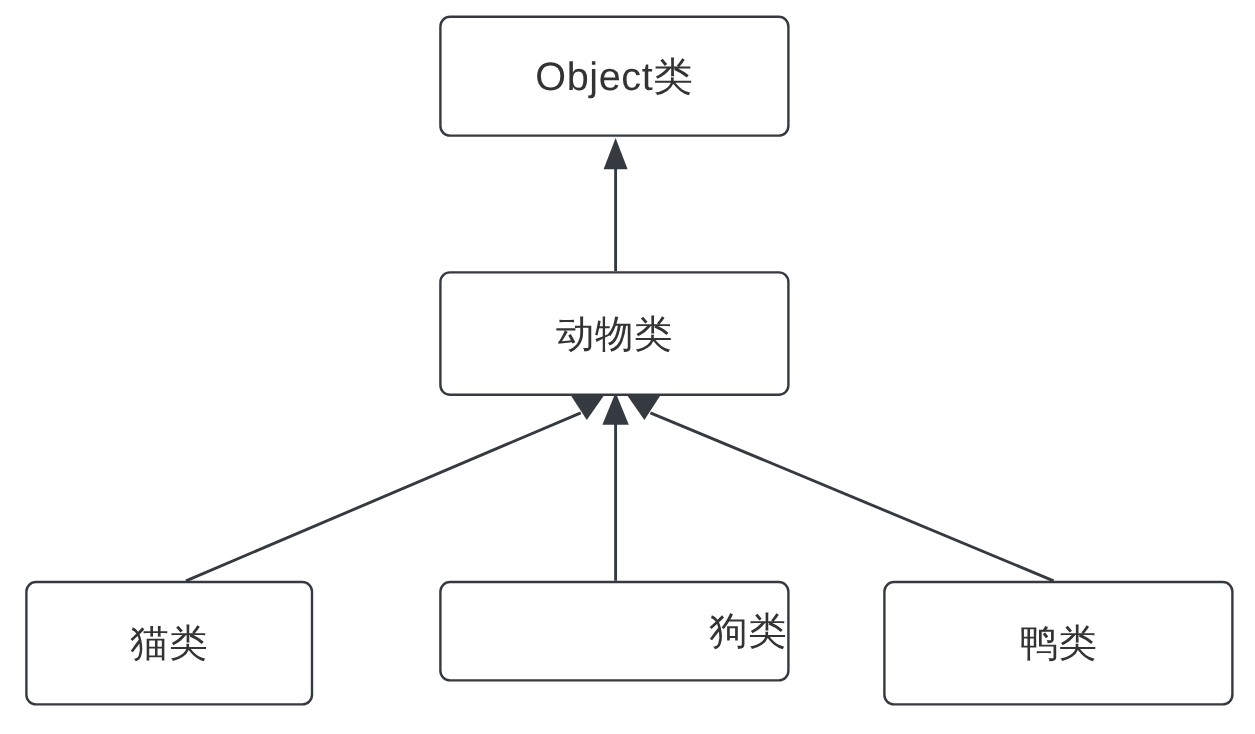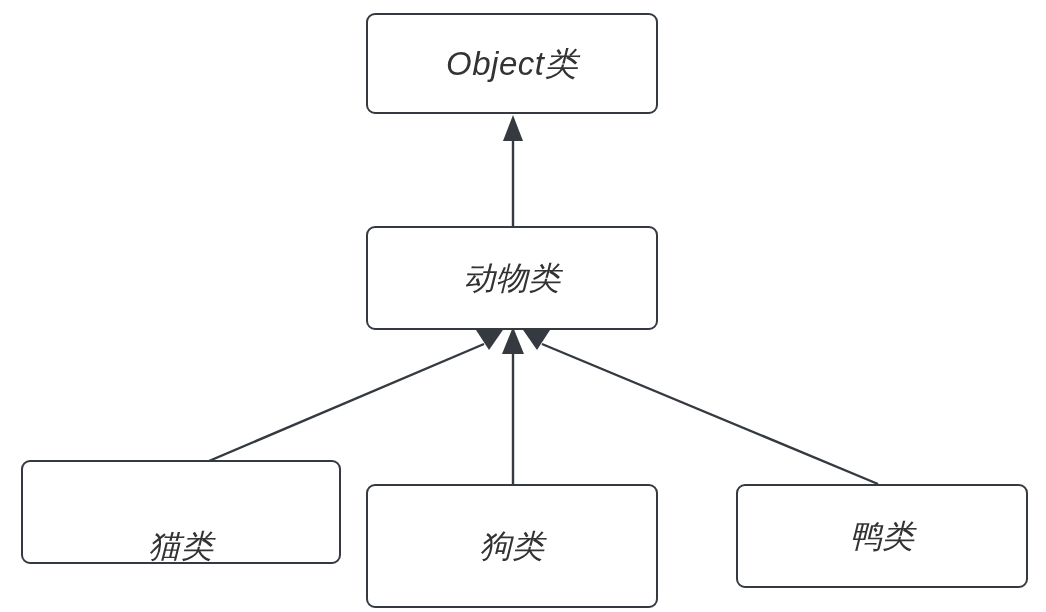--- a/index.html
+++ b/index.html
@@ -13,21 +13,20 @@
     position: relative;
     overflow: hidden;
     font-family: "Liberation Sans", "DejaVu Sans", sans-serif;
   }
   #diagram-canvas {
     position: absolute;
     left: 0;
     top: 0;
     width: 1046px;
     height: 612px;
-    font-style: italic;
   }
   .edge-layer {
     position: absolute;
     left: 0;
     top: 0;
     width: 1046px;
     height: 612px;
     pointer-events: none;
   }
   .node {
@@ -44,22 +43,22 @@
     letter-spacing: 0.5px;
     white-space: nowrap;
   }
   .node-label {
     display: block;
     line-height: 1;
   }
   
   #node-object  { left: 366px; top: 13px;  width: 292px; height: 101px; font-size: 33px; }
   #node-animal  { left: 366px; top: 226px; width: 292px; height: 104px;  font-size: 32px; }
-  #node-cat     { left: 21px;  top: 460px; width: 320px; height: 104px; font-size: 32px; align-items: flex-end; }
-  #node-dog     { left: 366px; top: 484px; width: 292px; height: 124px; font-size: 32px; }
+  #node-cat     { left: 21px;  top: 484px; width: 240px; height: 104px; font-size: 32px; }
+  #node-dog     { left: 366px; top: 484px; width: 292px; height: 84px; font-size: 32px; justify-content: flex-end; }
   #node-duck    { left: 736px; top: 484px; width: 292px; height: 104px; font-size: 32px; }
 </style>
 </head>
 <body>
 
 <div id="diagram-canvas">
 
   <svg class="edge-layer" viewBox="0 0 1046 612" width="1046" height="612" xmlns="http://www.w3.org/2000/svg">
 
     <g>

